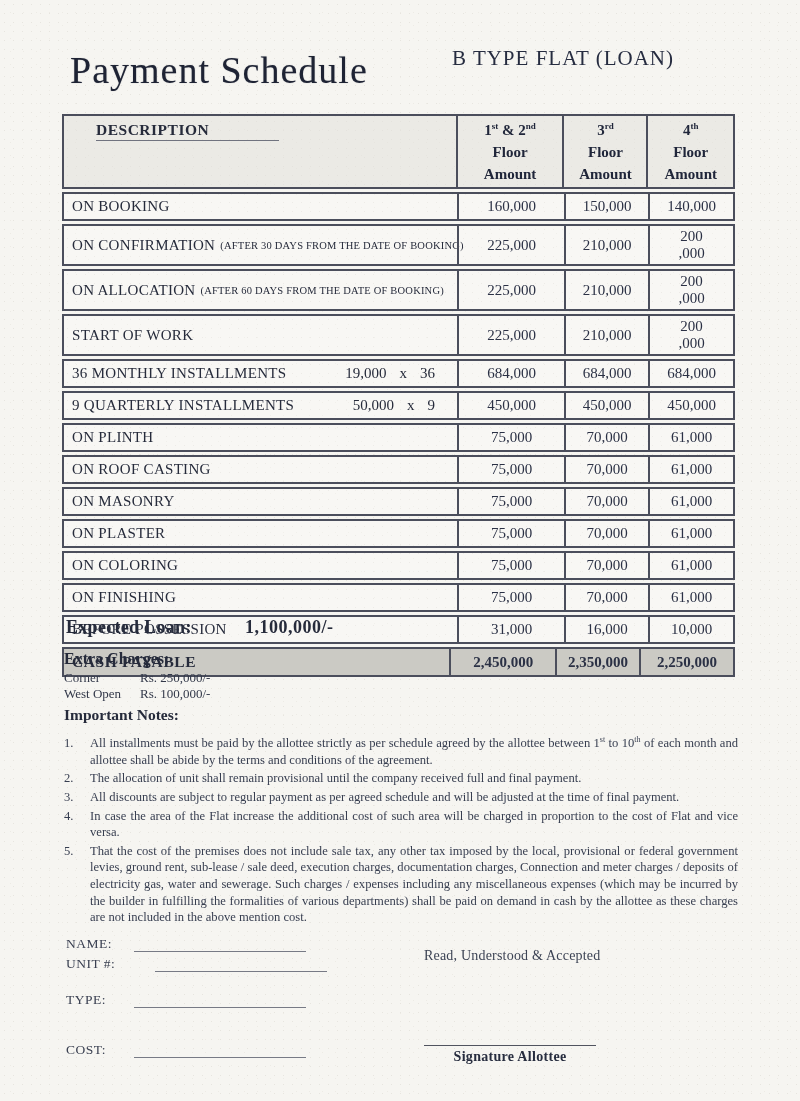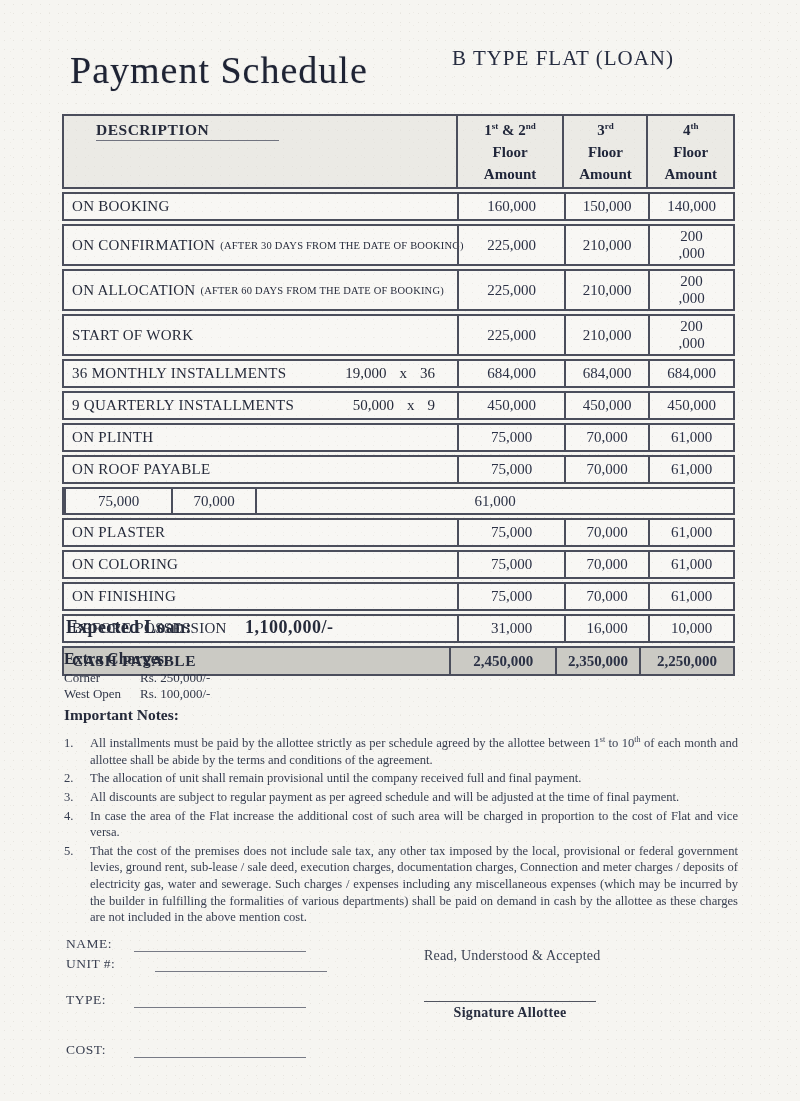--- a/index.html
+++ b/index.html
@@ -89,21 +89,21 @@
   .note-num { width: 26px; flex: none; }
   .note-text { flex: 1; text-align: justify; }
   .note-text sup { font-size: 8px; }
 
   
   .field { position: absolute; left: 66px; display: flex; align-items: flex-end; font-size: 13.5px; color: #3a4051; }
   .field-label { width: 68px; letter-spacing: .5px; }
   .field-line { display: inline-block; width: 172px; height: 15px; border-bottom: 1.3px solid #777a85; }
   .f-0 { top: 936px; } .f-1 { top: 956px; gap: 21px; } .f-2 { top: 992px; } .f-3 { top: 1042px; }
   .acceptance { position: absolute; left: 424px; top: 948px; font-size: 14px; color: #3c4354; letter-spacing: .2px; }
-  .signature { position: absolute; left: 424px; top: 988px; width: 172px; text-align: center; }
+  .signature { position: absolute; left: 424px; top: 1032px; width: 172px; text-align: center; }
   .sig-line { border-bottom: 1.6px solid #51545f; height: 14px; }
   .sig-label { font-weight: bold; font-size: 14px; margin-top: 3px; color: #272d3f; letter-spacing: .3px; }
 </style>
 </head>
 <body>
 
 <div class="page">
 
   <div class="doc-title">Payment Schedule</div>
   <div class="doc-subtitle">B TYPE FLAT (LOAN)</div>
@@ -198,28 +198,31 @@
       <div class="c-desc">
           <span class="desc-main">ON PLINTH</span>
         </div>
       <div class="c-amt c-a1">75,000</div>
       <div class="c-amt c-a2">70,000</div>
       <div class="c-amt c-a3">61,000</div>
     </div>
 
     <div class="t-row">
       <div class="c-desc">
-          <span class="desc-main">ON ROOF PAYABLE</span>
-        </div>
-      <div class="c-amt c-a1">75,000</div>
-      <div class="c-amt c-a2">70,000</div>
-      <div class="c-amt c-a3">61,000</div>
-    </div>
-
-    <div class="t-row">
+          <span class="desc-main">ON ROOF CASTING</span>
+        </div>
+      <div class="c-amt c-a1">75,000</div>
+      <div class="c-amt c-a2">70,000</div>
+      <div class="c-amt c-a3">61,000</div>
+    </div>
+
+    <div class="t-row">
+      <div class="c-desc">
+          <span class="desc-main">ON MASONRY</span>
+        </div>
       <div class="c-amt c-a1">75,000</div>
       <div class="c-amt c-a2">70,000</div>
       <div class="c-amt c-a3">61,000</div>
     </div>
 
     <div class="t-row">
       <div class="c-desc">
           <span class="desc-main">ON PLASTER</span>
         </div>
       <div class="c-amt c-a1">75,000</div>

